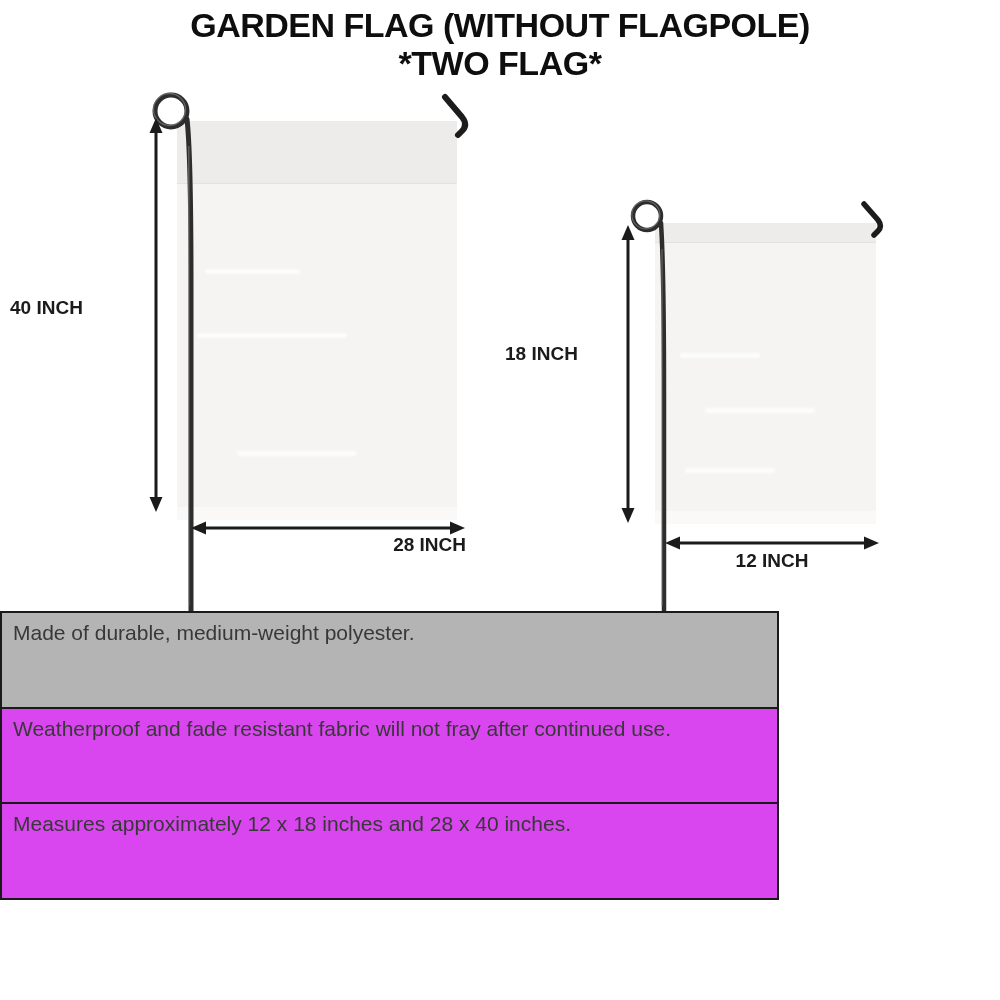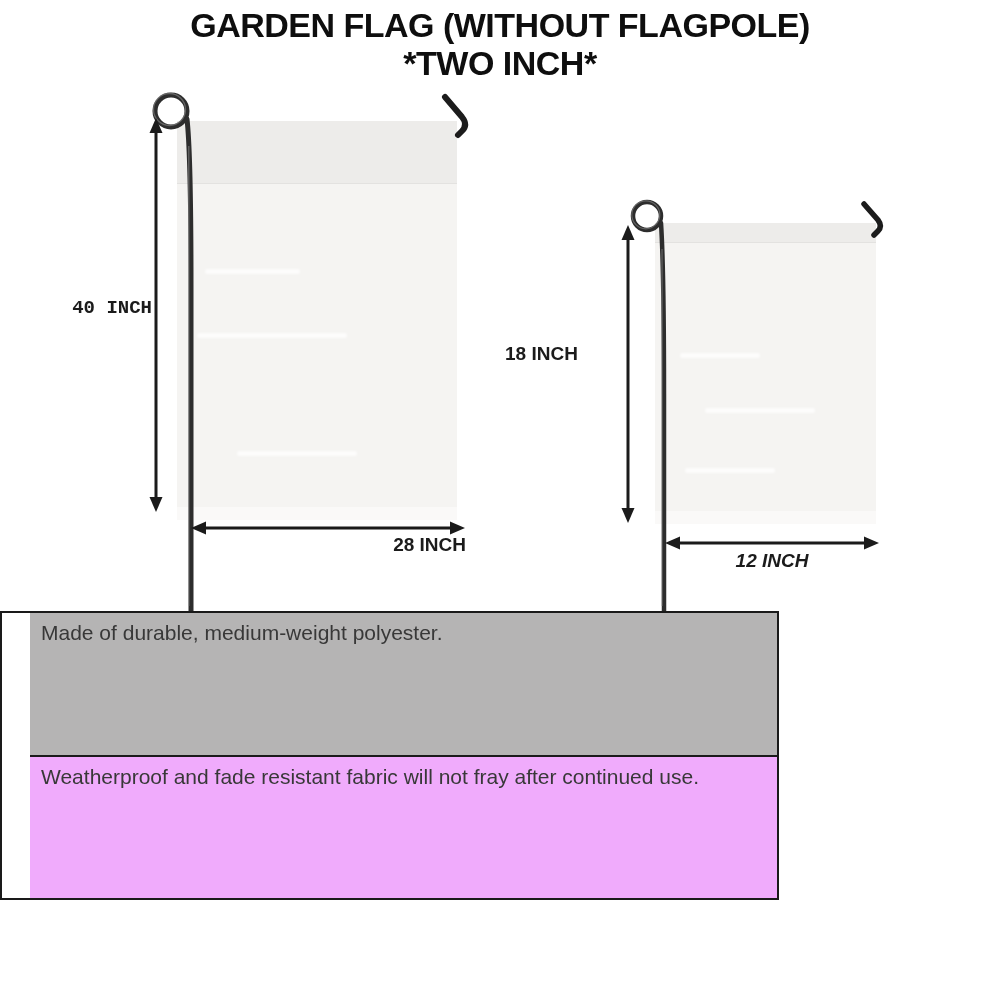--- a/index.html
+++ b/index.html
@@ -40,46 +40,46 @@
   .flag-large .sleeve{height:62px;}
   .flag-small{left:655px;top:223px;width:221px;height:301px;}
   .flag-small .sleeve{height:19px;}
   
   .abs{position:absolute;}
   
   .dim-label{
     position:absolute;color:var(--arrow-black);font-weight:700;font-size:19px;
     line-height:22px;white-space:nowrap;
   }
-  .label-h-large{left:42px;top:297px;width:110px;text-align:right;font-family:Liberation Mono, monospace;}
+  .label-h-large{left:10px;top:297px;width:110px;}
   .label-w-large{left:190px;top:534px;width:276px;text-align:right;}
   .label-h-small{left:505px;top:343px;width:110px;text-align:left;}
-  .label-w-small{left:664px;top:550px;width:216px;text-align:center;font-style:italic;}
+  .label-w-small{left:664px;top:550px;width:216px;text-align:center;}
   
   .feature-table{
     position:absolute;left:0;top:611px;width:779px;height:289px;
     border:2px solid var(--table-border);box-sizing:border-box;
-    display:flex;flex-direction:column;padding-left:28px;
+    display:flex;flex-direction:column;
   }
   .feature-row{
     flex:1;border-bottom:2px solid var(--table-border);
     padding:8px 11px;box-sizing:border-box;
-    font-size:21px;color:var(--text-dark);background:#f0abfc;
+    font-size:21px;color:var(--text-dark);background:#d946ef;
   }
   .feature-row:last-child{border-bottom:none;}
   .feature-row.gray{background:var(--row-gray);}
 </style>
 </head>
 <body>
 
 <div class="canvas">
 
   <header class="title">
     <div class="line">GARDEN FLAG (WITHOUT FLAGPOLE)</div>
-    <div class="line">*TWO INCH*</div>
+    <div class="line">*TWO FLAG*</div>
   </header>
 
   <div class="flag-panel flag-large">
     <div class="sleeve"></div>
     <div class="crease" style="left:28px;top:148px;width:95px;"></div>
     <div class="crease" style="left:20px;top:212px;width:150px;"></div>
     <div class="crease" style="left:60px;top:330px;width:120px;"></div>
     <div class="bottom-strip"></div>
   </div>
 
@@ -141,15 +141,18 @@
   </svg>
   <div class="dim-label label-w-small">12 INCH</div>
 
   <div class="feature-table">
     <div class="feature-row gray">
       <span>Made of durable, medium-weight polyester.</span>
     </div>
     <div class="feature-row">
       <span>Weatherproof and fade resistant fabric will not fray after continued use.</span>
     </div>
+    <div class="feature-row">
+      <span>Measures approximately 12 x 18 inches and 28 x 40 inches.</span>
+    </div>
   </div>
 
 </div>
 
 </body></html>

